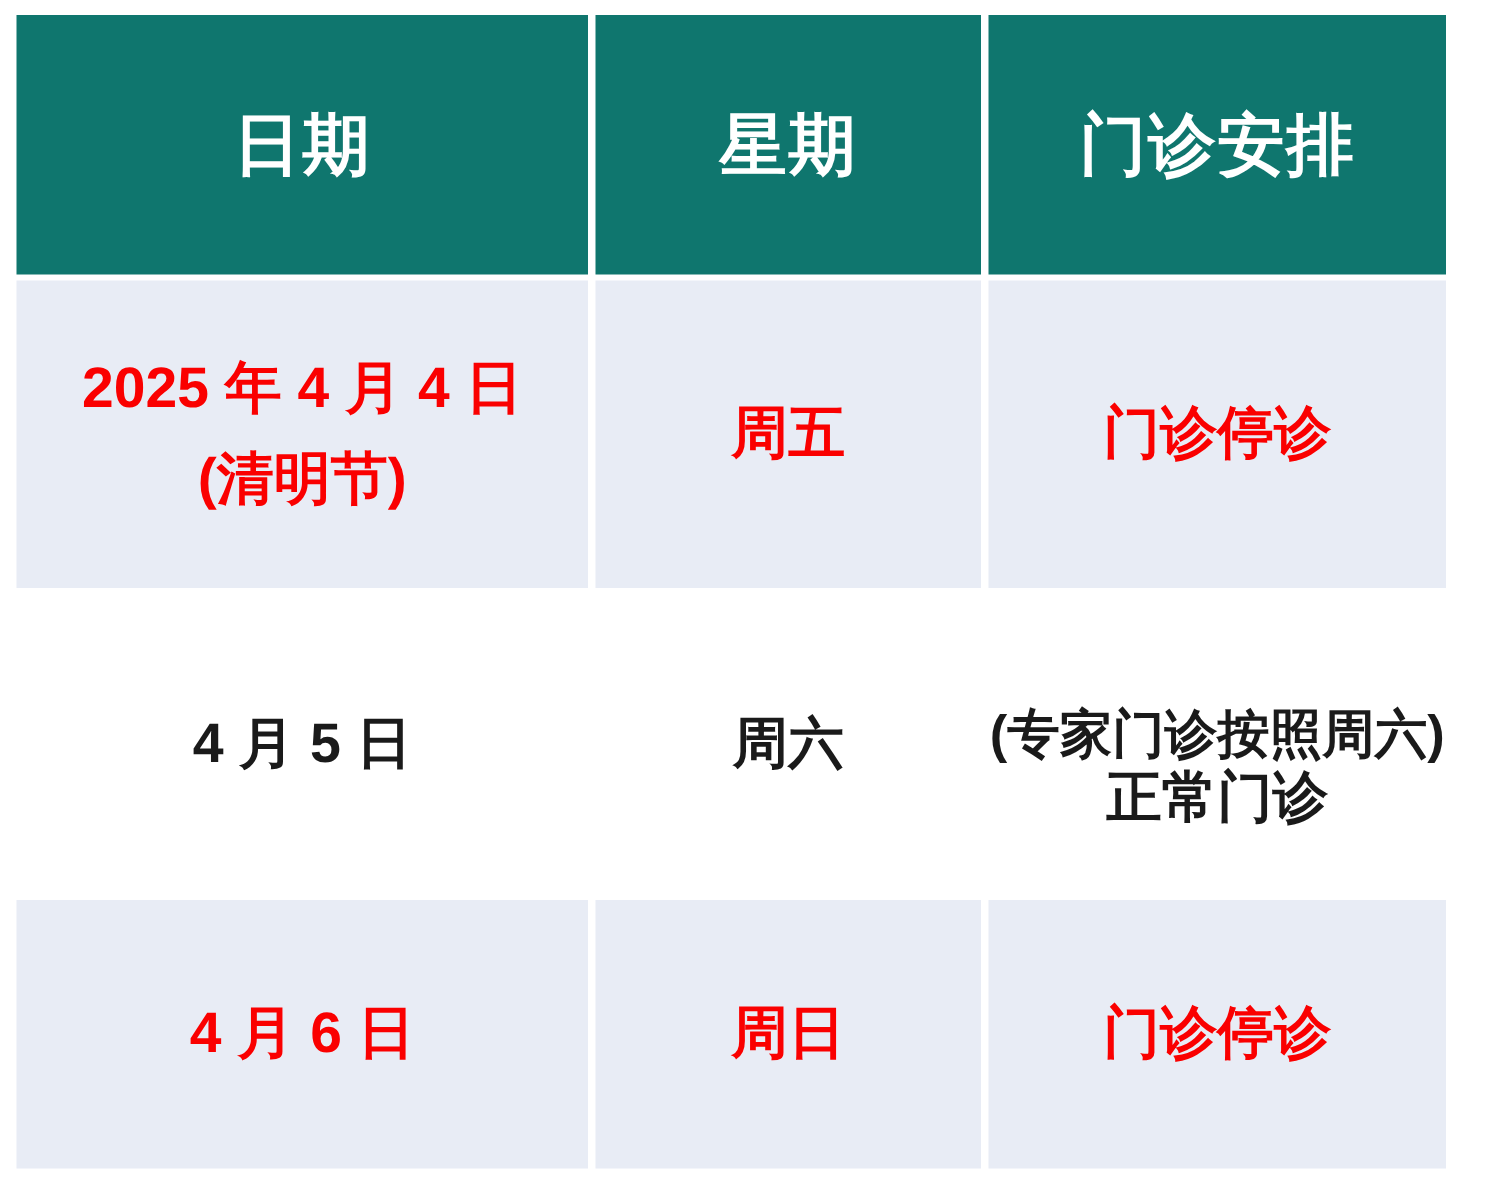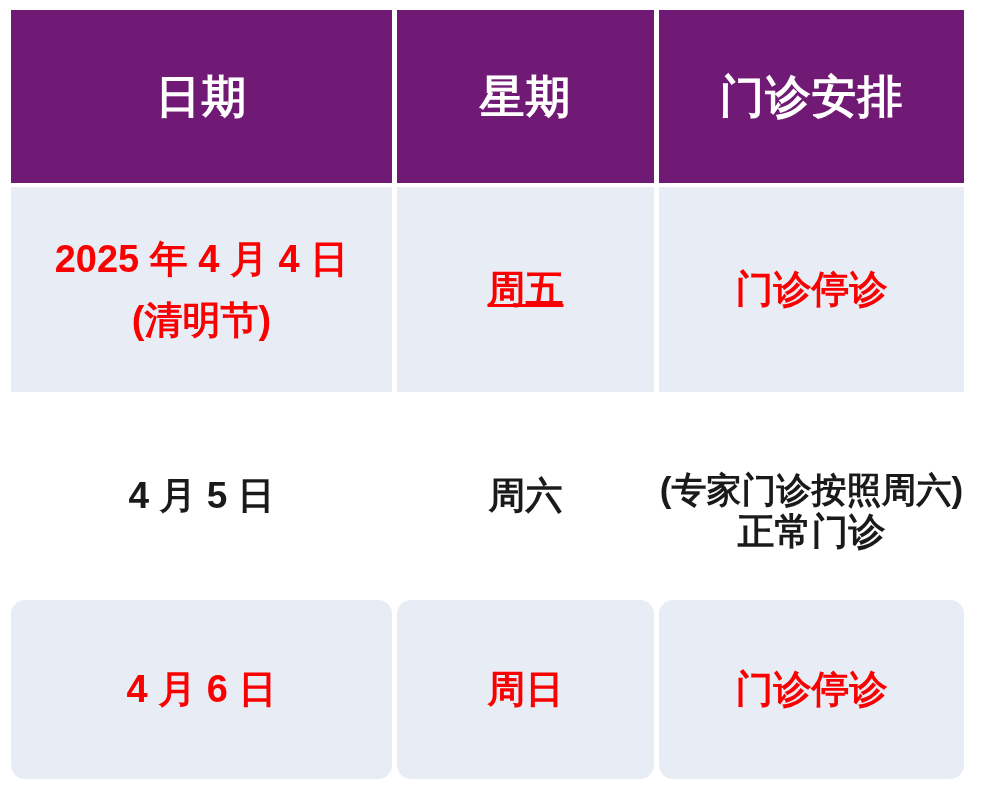--- a/index.html
+++ b/index.html
@@ -41,35 +41,35 @@
     line-height: 1.18;
     padding: 0 4px;
   }
 
   .col-date    { width: 381px; }
   .col-weekday { width: 257px; }
   .col-clinic  { width: 305px; }
 
   
   .row-header .cell {
-    background: #701a75;
+    background: #0f766e;
     color: #ffffff;
     height: 173px;
     font-size: 45px;
     letter-spacing: 1px;
   }
 
   
   .row-holiday .cell {
     background: #e8ecf5;
     color: #fa0000;
     height: 205px;
   }
   .row-holiday .col-date    { font-size: 38px; text-align: right; }
-  .row-holiday .col-weekday { font-size: 38px; text-decoration: underline; }
+  .row-holiday .col-weekday { font-size: 38px; }
   .row-holiday .col-clinic  { font-size: 38px; }
   .row-holiday .line-2 {
     margin-top: 16px;
   }
 
   .row-normal .cell {
     background: #ffffff;
     color: #1a1a1a;
     height: 200px;
   }
@@ -79,21 +79,20 @@
   .row-normal .line-2 {
     margin-top: 30px;
     font-size: 35px;
   }
 
   .row-sunday .cell {
     background: #e8ecf5;
     color: #fa0000;
     height: 179px;
     font-size: 38px;
-    border-radius: 14px;
   }
 
   .line { display: block; white-space: nowrap; }
 </style>
 </head>
 <body>
 
 <div class="schedule-table">
 
   <div class="row row-header">

